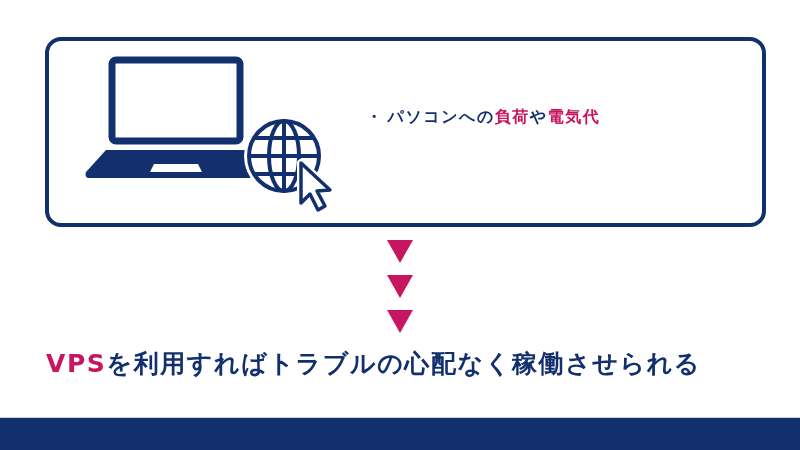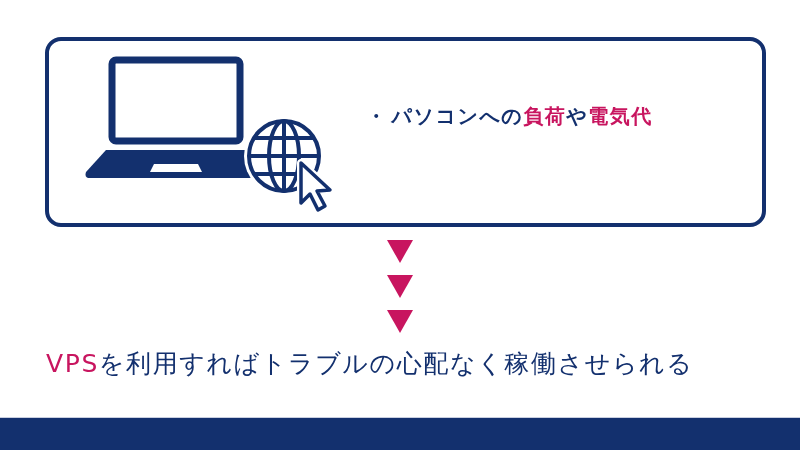--- a/index.html
+++ b/index.html
@@ -33,21 +33,21 @@
     }
     .bullet-list {
       position: absolute;
       left: 366px;
       top: 96px;
       margin: 0;
       padding: 0;
       list-style: none;
     }
     .bullet-item {
-      font-size: 20px;
+      font-size: 16px;
       font-weight: bold;
       line-height: 41px;
       white-space: nowrap;
       letter-spacing: 1.5px;
       color: #13306e;
     }
     .dot { color: #13306e; margin-right: 4px; }
     .navy { color: #13306e; }
     .pink { color: #c8155f; }
     .arrows {
@@ -62,21 +62,21 @@
       border-left: 13px solid transparent;
       border-right: 13px solid transparent;
       border-top: 23px solid #c8155f;
       margin-bottom: 12px;
     }
     .conclusion {
       position: absolute;
       left: 46px;
       top: 346px;
       font-size: 25px;
-      font-weight: normal;
+      font-weight: bold;
       white-space: nowrap;
       letter-spacing: 1.6px;
       color: #13306e;
       line-height: 36px;
     }
     .footer-band {
       position: absolute;
       left: 0;
       top: 417px;
       width: 800px;

